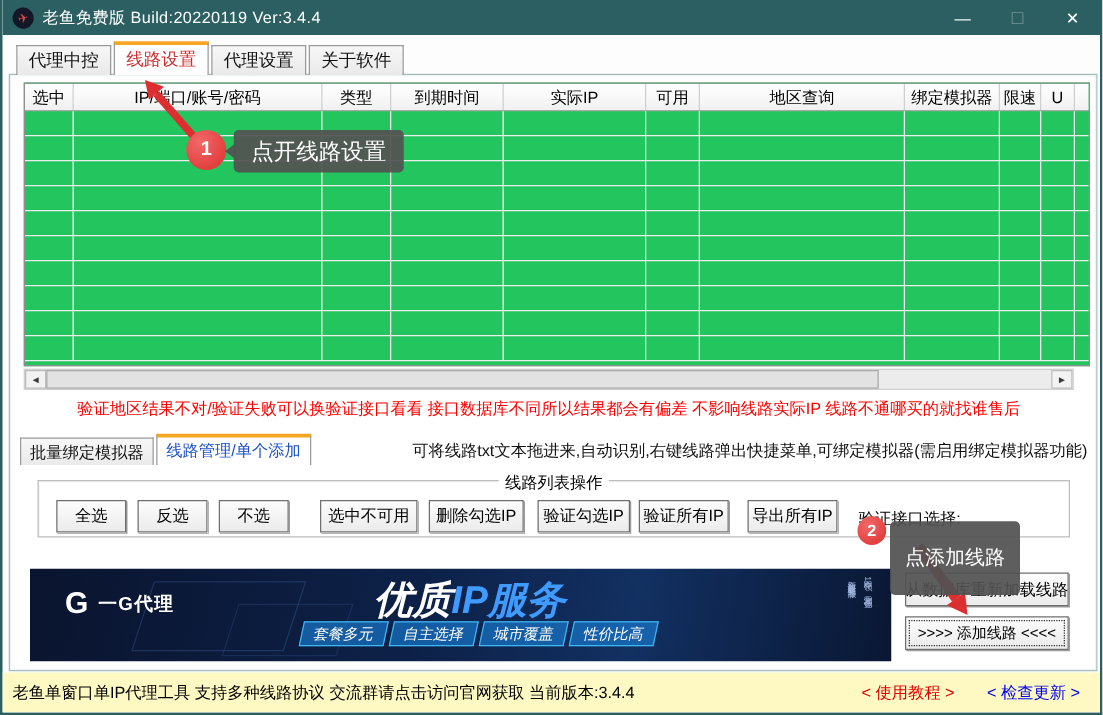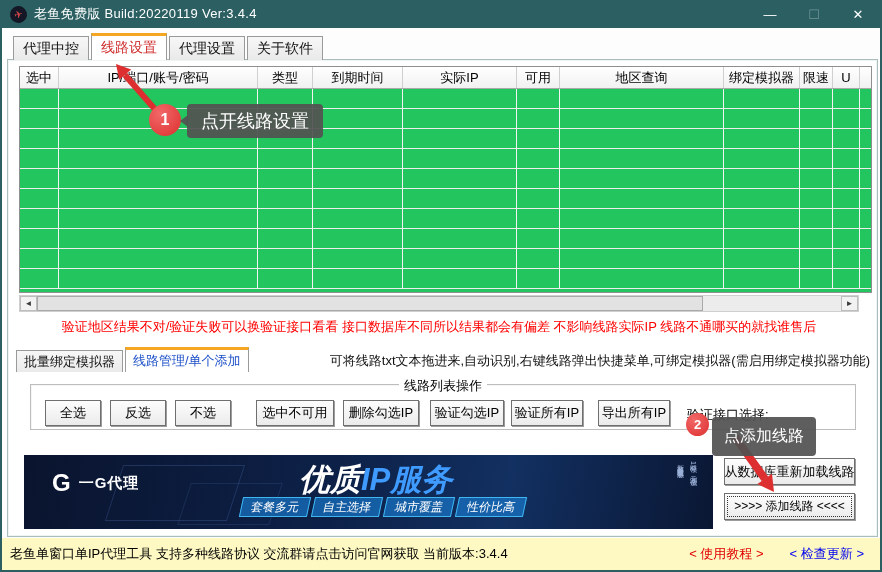--- a/index.html
+++ b/index.html
@@ -99,21 +99,21 @@
   .slink.update { color:#0000ee; }
 
   
   .anno-circle { position:absolute; border-radius:50%; background:radial-gradient(circle at 35% 30%,#f26868,#dd2f2f);
                  color:#fff; font-weight:bold; display:flex; align-items:center; justify-content:center; z-index:9; }
   .anno-c1 { left:147px; top:104px; width:32px; height:32px; font-size:16px; }
   .anno-c2 { left:684px; top:413px; width:23px; height:23px; font-size:13px; }
   .anno-tip { position:absolute; background:rgba(82,82,82,.93); color:#fff; border-radius:4px; z-index:9; white-space:nowrap; }
   .anno-t1 { left:185px; top:104px; font-size:18px; padding:5px 14px; }
   .anno-t1:before { content:""; position:absolute; left:-7px; top:11px; border:6px solid transparent; border-right:8px solid rgba(82,82,82,.93); border-left:none; }
-  .anno-t2 { left:710px; top:417px; font-size:16px; padding:9px 12px; }
+  .anno-t2 { left:710px; top:417px; font-size:16px; padding:19px 12px; }
   .arrows { position:absolute; left:0; top:0; width:882px; height:572px; pointer-events:none; z-index:8; }
 </style>
 </head>
 <body>
 
 <div class="window">
 
   <div class="titlebar">
     <div class="app-logo">✈</div>
     <div class="app-title">老鱼免费版 Build:20220119 Ver:3.4.4</div>

